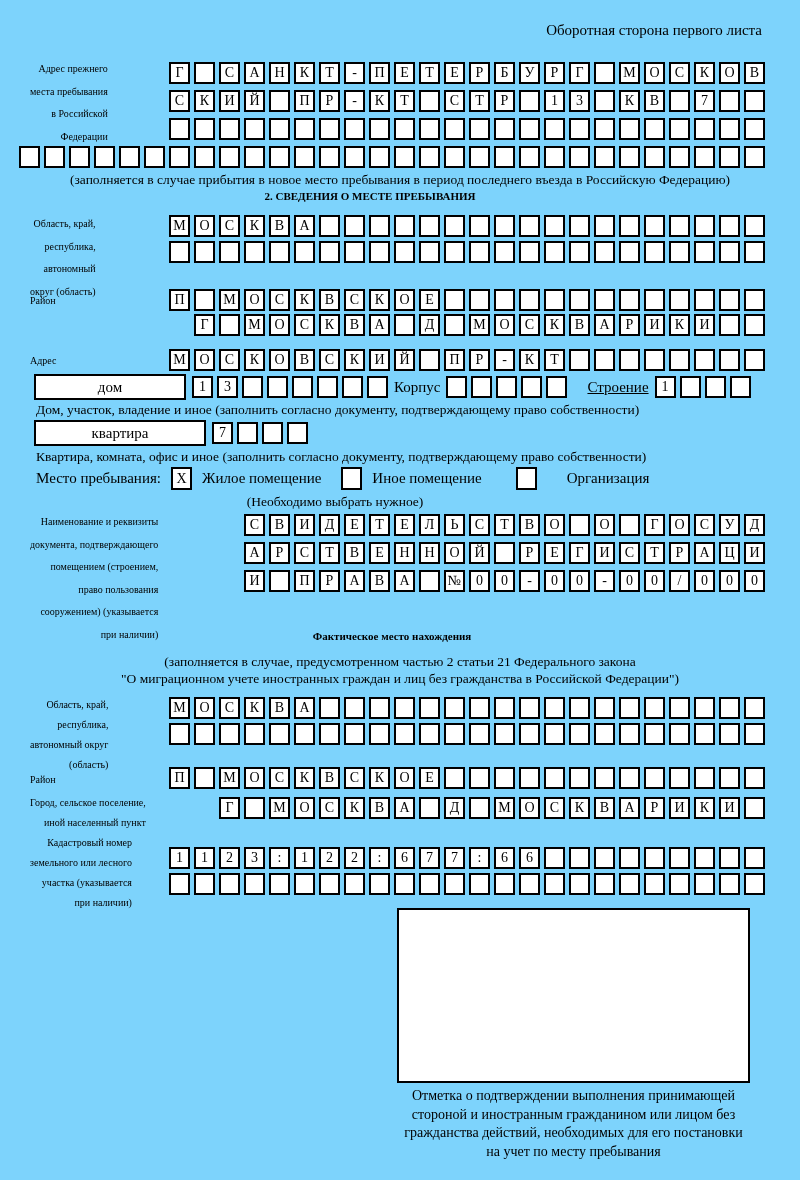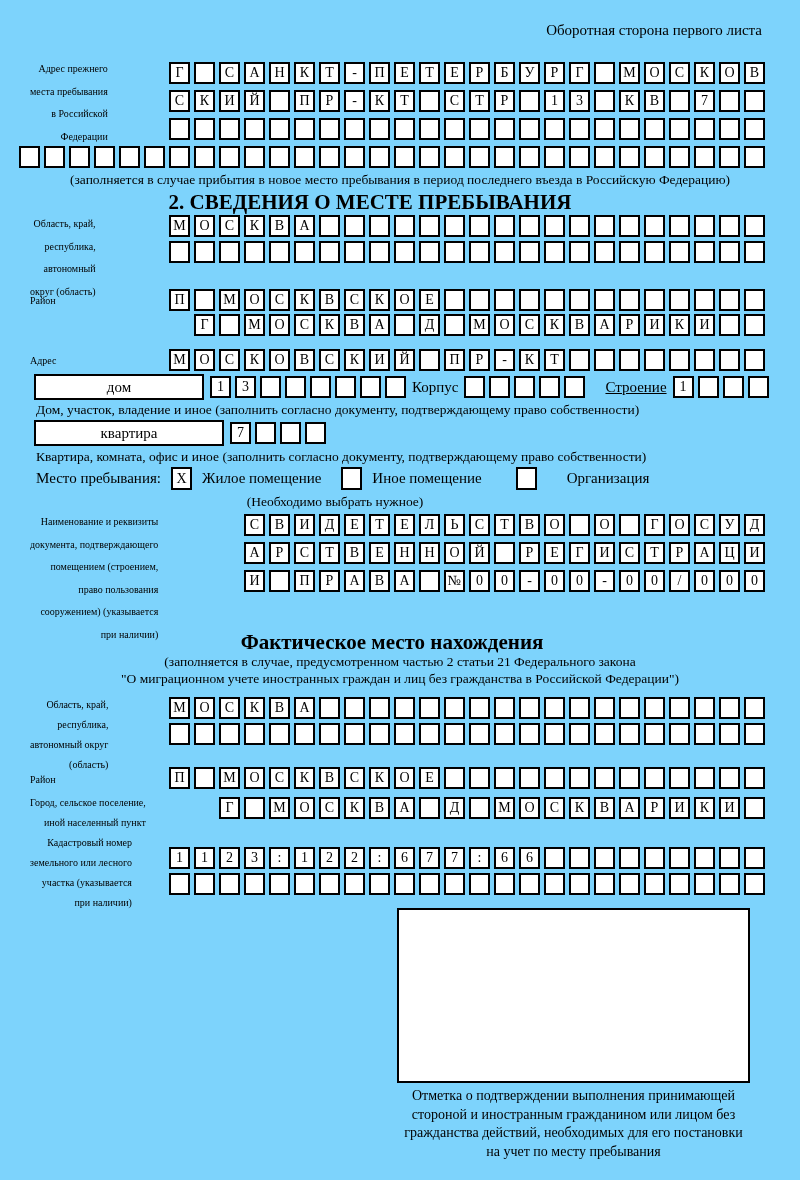--- a/index.html
+++ b/index.html
@@ -19,21 +19,21 @@
   .cellrow{position:absolute;right:35px;display:flex;gap:4px;}
   .cellgroup{display:flex;gap:4px;}
   .cell{
     box-sizing:border-box;
     width:21px;height:22px;
     border:2px solid #000;
     display:flex;align-items:center;justify-content:center;
     font-size:14px;line-height:1;
     background:#fff;
   }
-  .section-title{position:absolute;left:0;width:740px;text-align:center;font-weight:bold;font-size:21px;}
+  .section-title{position:absolute;left:0;width:740px;text-align:center;font-weight:bold;font-size:11px;}
   .note{position:absolute;font-size:13.5px;}
   .note.center{left:0;width:800px;text-align:center;}
   .inline-row{position:absolute;display:flex;align-items:center;gap:6px;}
   .fieldbox{
     box-sizing:border-box;
     border:2px solid #000;height:26px;
     display:flex;align-items:center;justify-content:center;
     font-size:15px;background:#fff;
   }
   .inline-label{font-size:15px;white-space:nowrap;}
@@ -313,21 +313,21 @@
       <span class="cell"></span>
       <span class="cell"></span>
       <span class="cell"></span>
       <span class="cell"></span>
       <span class="cell"></span>
       <span class="cell"></span>
       <span class="cell"></span>
     </div>
 
   <div class="inline-row" style="left:34px;top:374px;">
-    <div class="fieldbox" style="width:170px;">дом</div>
+    <div class="fieldbox" style="width:152px;">дом</div>
     <div class="cellgroup">
         <span class="cell">1</span>
         <span class="cell">3</span>
         <span class="cell"></span>
         <span class="cell"></span>
         <span class="cell"></span>
         <span class="cell"></span>
         <span class="cell"></span>
         <span class="cell"></span>
       </div>
@@ -343,21 +343,21 @@
     <div class="cellgroup">
         <span class="cell">1</span>
         <span class="cell"></span>
         <span class="cell"></span>
         <span class="cell"></span>
       </div>
   </div>
   <div class="note" style="left:36px;top:402px;">Дом, участок, владение и иное (заполнить согласно документу, подтверждающему право собственности)</div>
 
   <div class="inline-row" style="left:34px;top:420px;">
-    <div class="fieldbox" style="width:190px;">квартира</div>
+    <div class="fieldbox" style="width:172px;">квартира</div>
     <div class="cellgroup">
         <span class="cell">7</span>
         <span class="cell"></span>
         <span class="cell"></span>
         <span class="cell"></span>
       </div>
   </div>
   <div class="note" style="left:36px;top:449px;">Квартира, комната, офис и иное (заполнить согласно документу, подтверждающему право собственности)</div>
 
   <div class="inline-row" style="left:36px;top:467px;gap:10px;">

